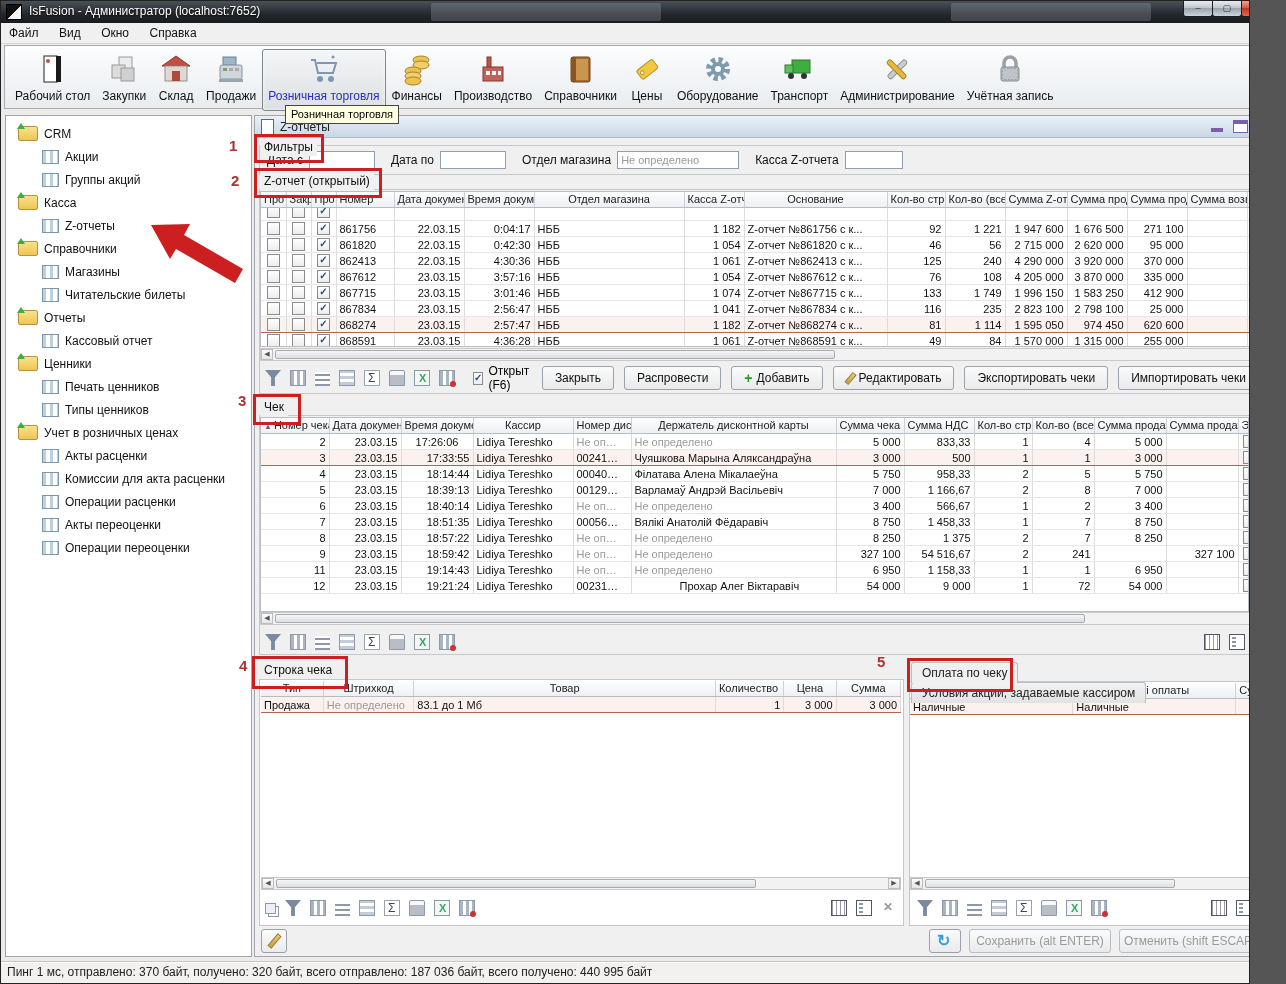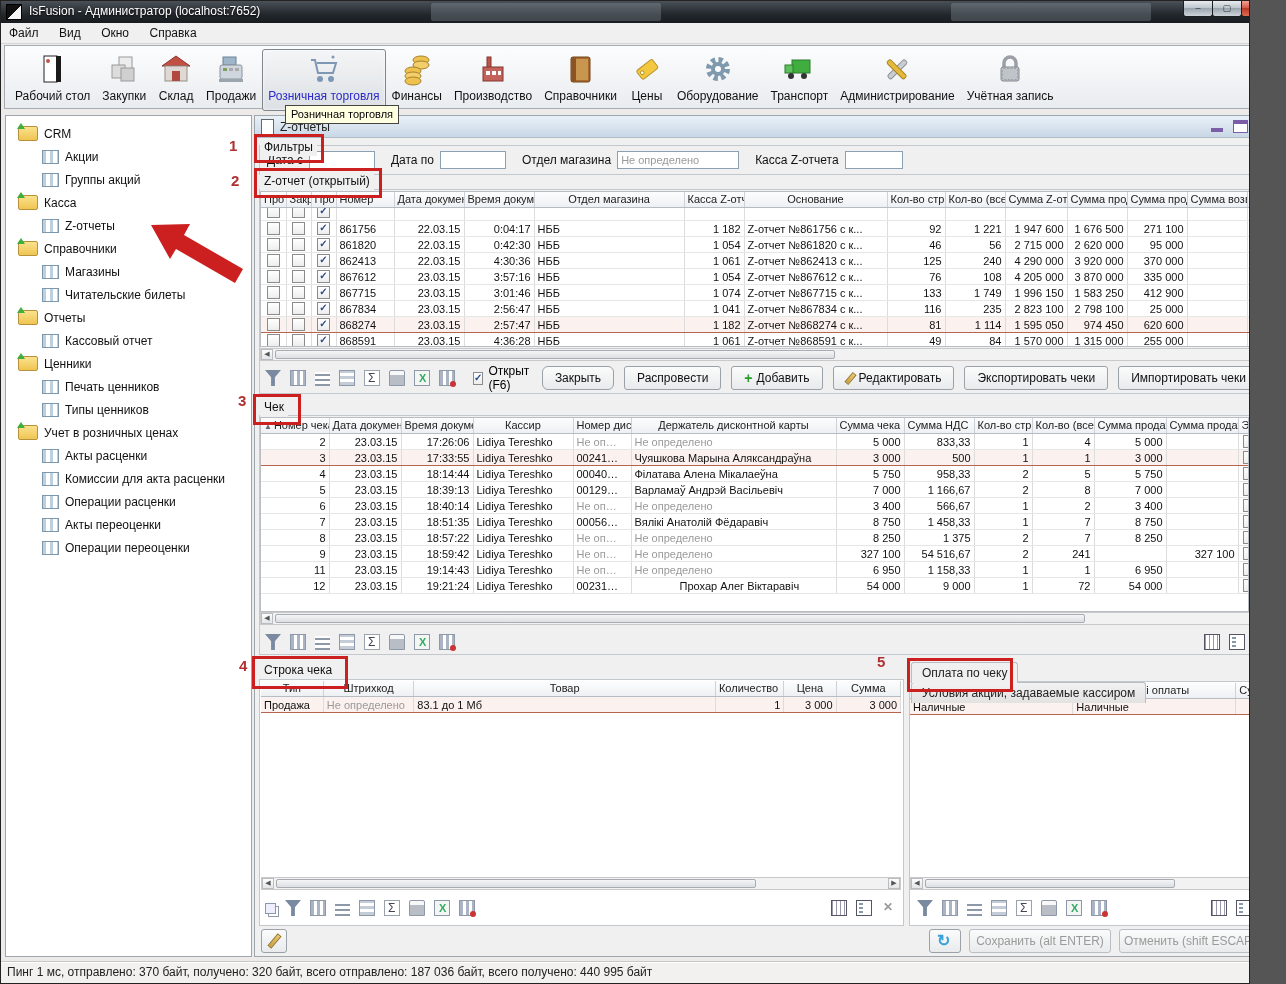--- a/index.html
+++ b/index.html
@@ -575,21 +575,21 @@
         <span class="ticon ti-calc"></span>
         <span class="ticon ti-sum"></span>
         <span class="ticon ti-print"></span>
         <span class="ticon ti-excel"></span>
         <span class="ticon ti-delcol"></span>
       </span>
     <span class="cbrow" style="margin-left:8px;">
       <span class="cb on"></span>
       <span>Открыт (F6)</span>
     </span>
-    <button class="btn" style="width:100px;border-radius:6px;">Закрыть</button>
+    <button class="btn" style="width:100px;">Закрыть</button>
     <button class="btn" style="width:145px;">Распровести</button>
     <button class="btn" style="width:140px;">
         <span class="plus">+</span>
         <span>Добавить</span>
       </button>
     <button class="btn" style="width:150px;">
         <span class="ti-pencil" style="height:11px;margin:0 2px;"></span>
         <span>Редактировать</span>
       </button>
     <button class="btn" style="width:175px;">Экспортировать чеки</button>
@@ -632,21 +632,21 @@
             <th>Кол-во (всего)</th>
             <th>Сумма продажа</th>
             <th>Сумма продажа</th>
             <th>Экс</th>
           </tr>
         </thead>
         <tbody>
           <tr>
             <td style="text-align: right;">2</td>
             <td style="text-align: right;">23.03.15</td>
-            <td style="text-align: right;">17:26:06</td>
+            <td style="text-align: center;">17:26:06</td>
             <td style="text-align: left;">Lidiya Tereshko</td>
             <td class="gray" style="text-align: left;">Не оп…</td>
             <td class="gray" style="text-align: left;">Не определено</td>
             <td style="text-align: right;">5 000</td>
             <td style="text-align: right;">833,33</td>
             <td style="text-align: right;">1</td>
             <td style="text-align: right;">4</td>
             <td style="text-align: right;">5 000</td>
             <td style="text-align: right;"></td>
             <td style="text-align: center;"><span class="cb"></span></td>

